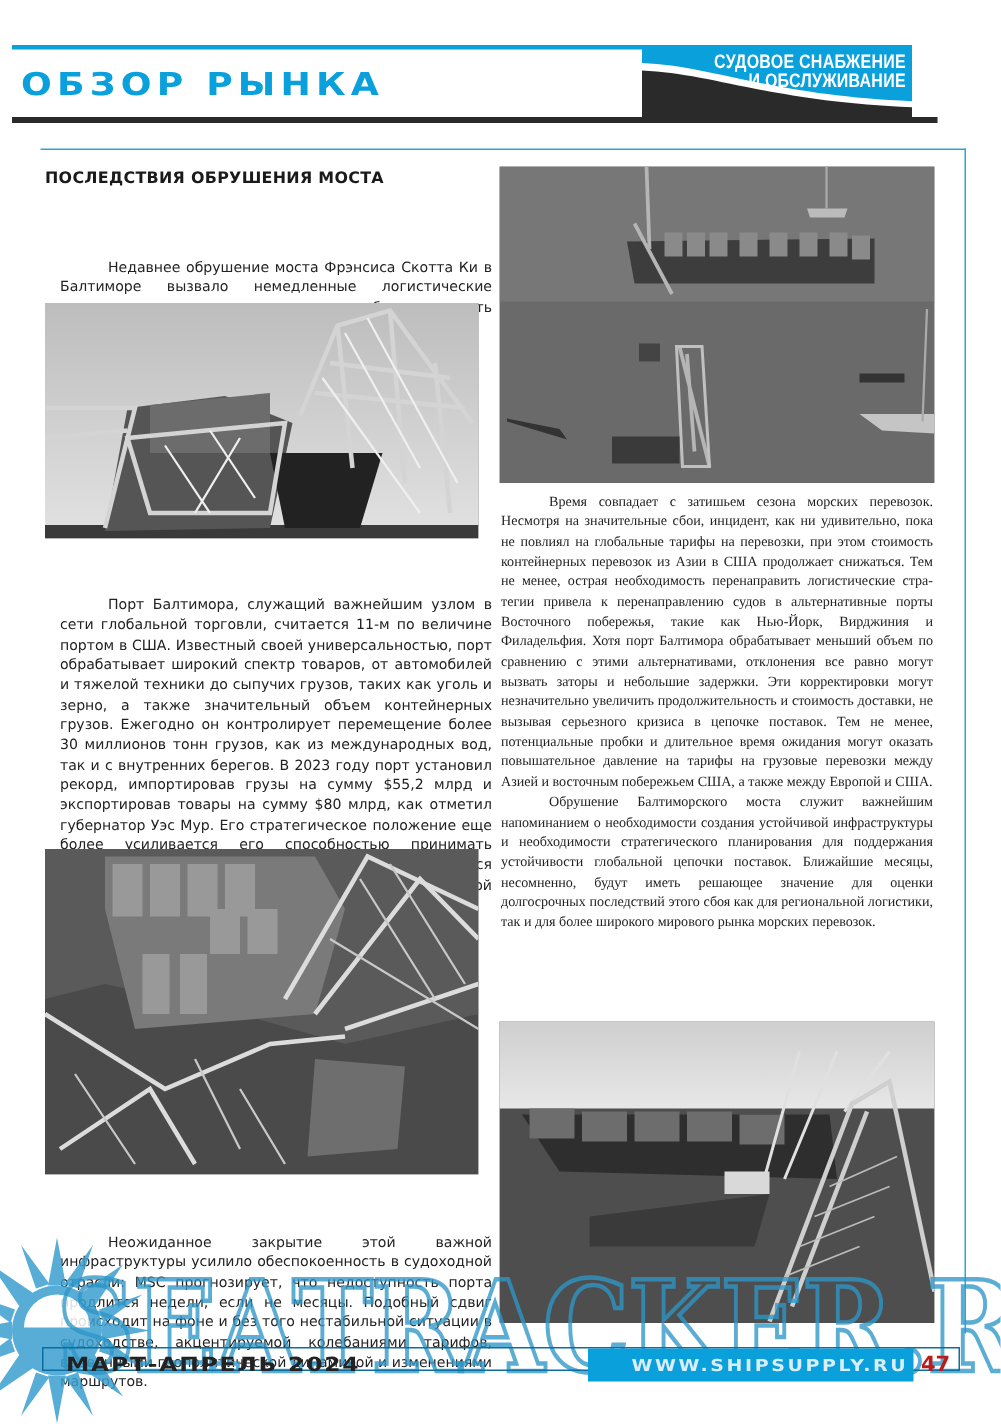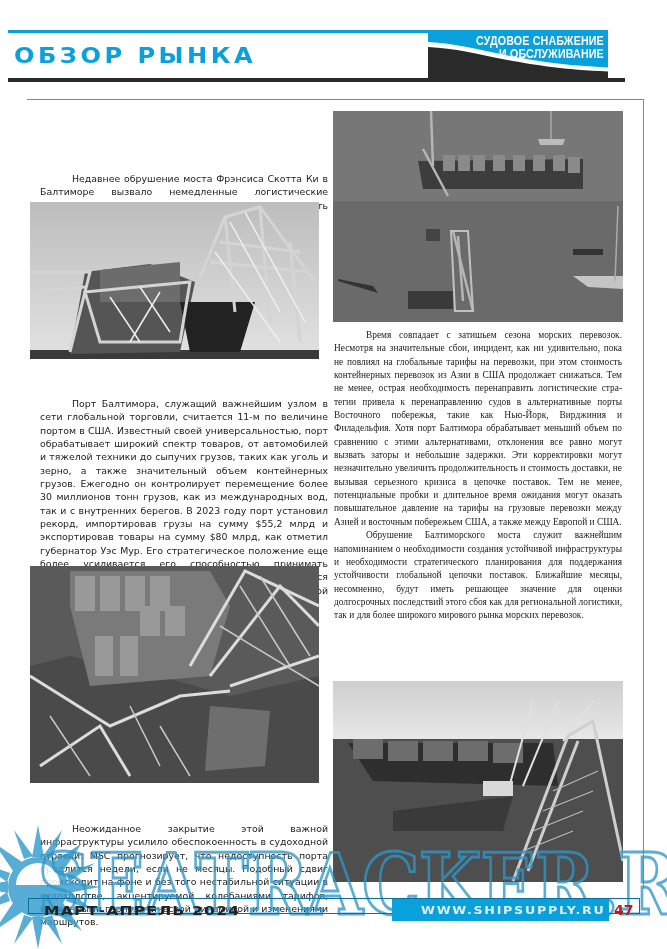--- a/index.html
+++ b/index.html
@@ -65,20 +65,21 @@
       <div>СУДОВОЕ СНАБЖЕНИЕ</div>
       <div>И ОБСЛУЖИВАНИЕ</div>
     </div>
   </div>
   <div class="hdr-bottomline"></div>
 </div>
 
 <div class="frame"></div>
 
 <div class="headline">
+  <div>ПОСЛЕДСТВИЯ ОБРУШЕНИЯ МОСТА</div>
 </div>
 
 <div class="col col-left" style="top:144px;">
   <p>Недавнее обрушение моста Фрэнсиса Скотта Ки в Балтиморе вызвало немедленные логистические потрясе­ния в регионе, вызвав широкую обеспокоенность в сек­торах логистики и грузовых перевозок.</p>
 </div>
 
 <div class="photo" style="left:30px; top:202px; width:289px; height:157px;">
   <svg viewBox="0 0 289 157" preserveAspectRatio="none">
     <defs>
       <linearGradient id="sky1" x1="0" y1="0" x2="0" y2="1">

